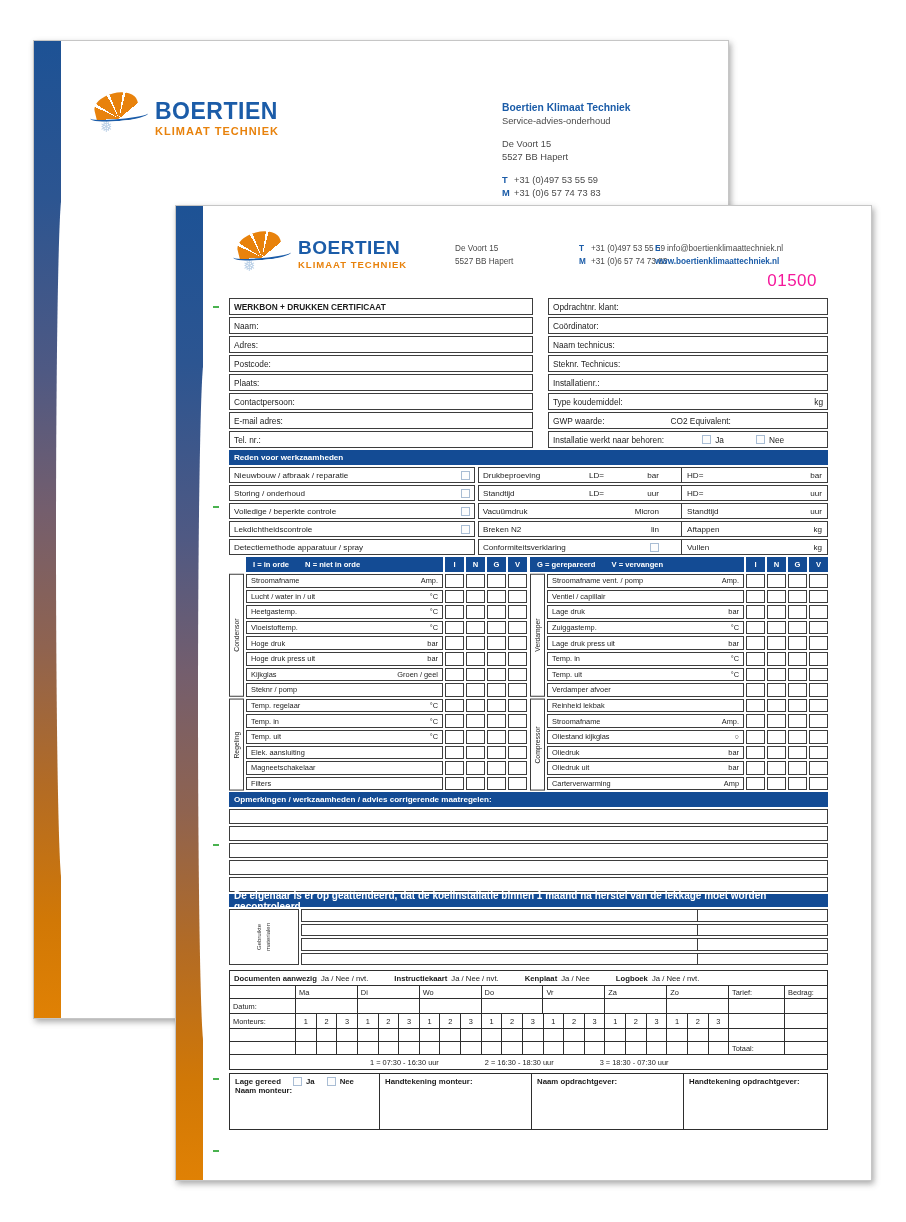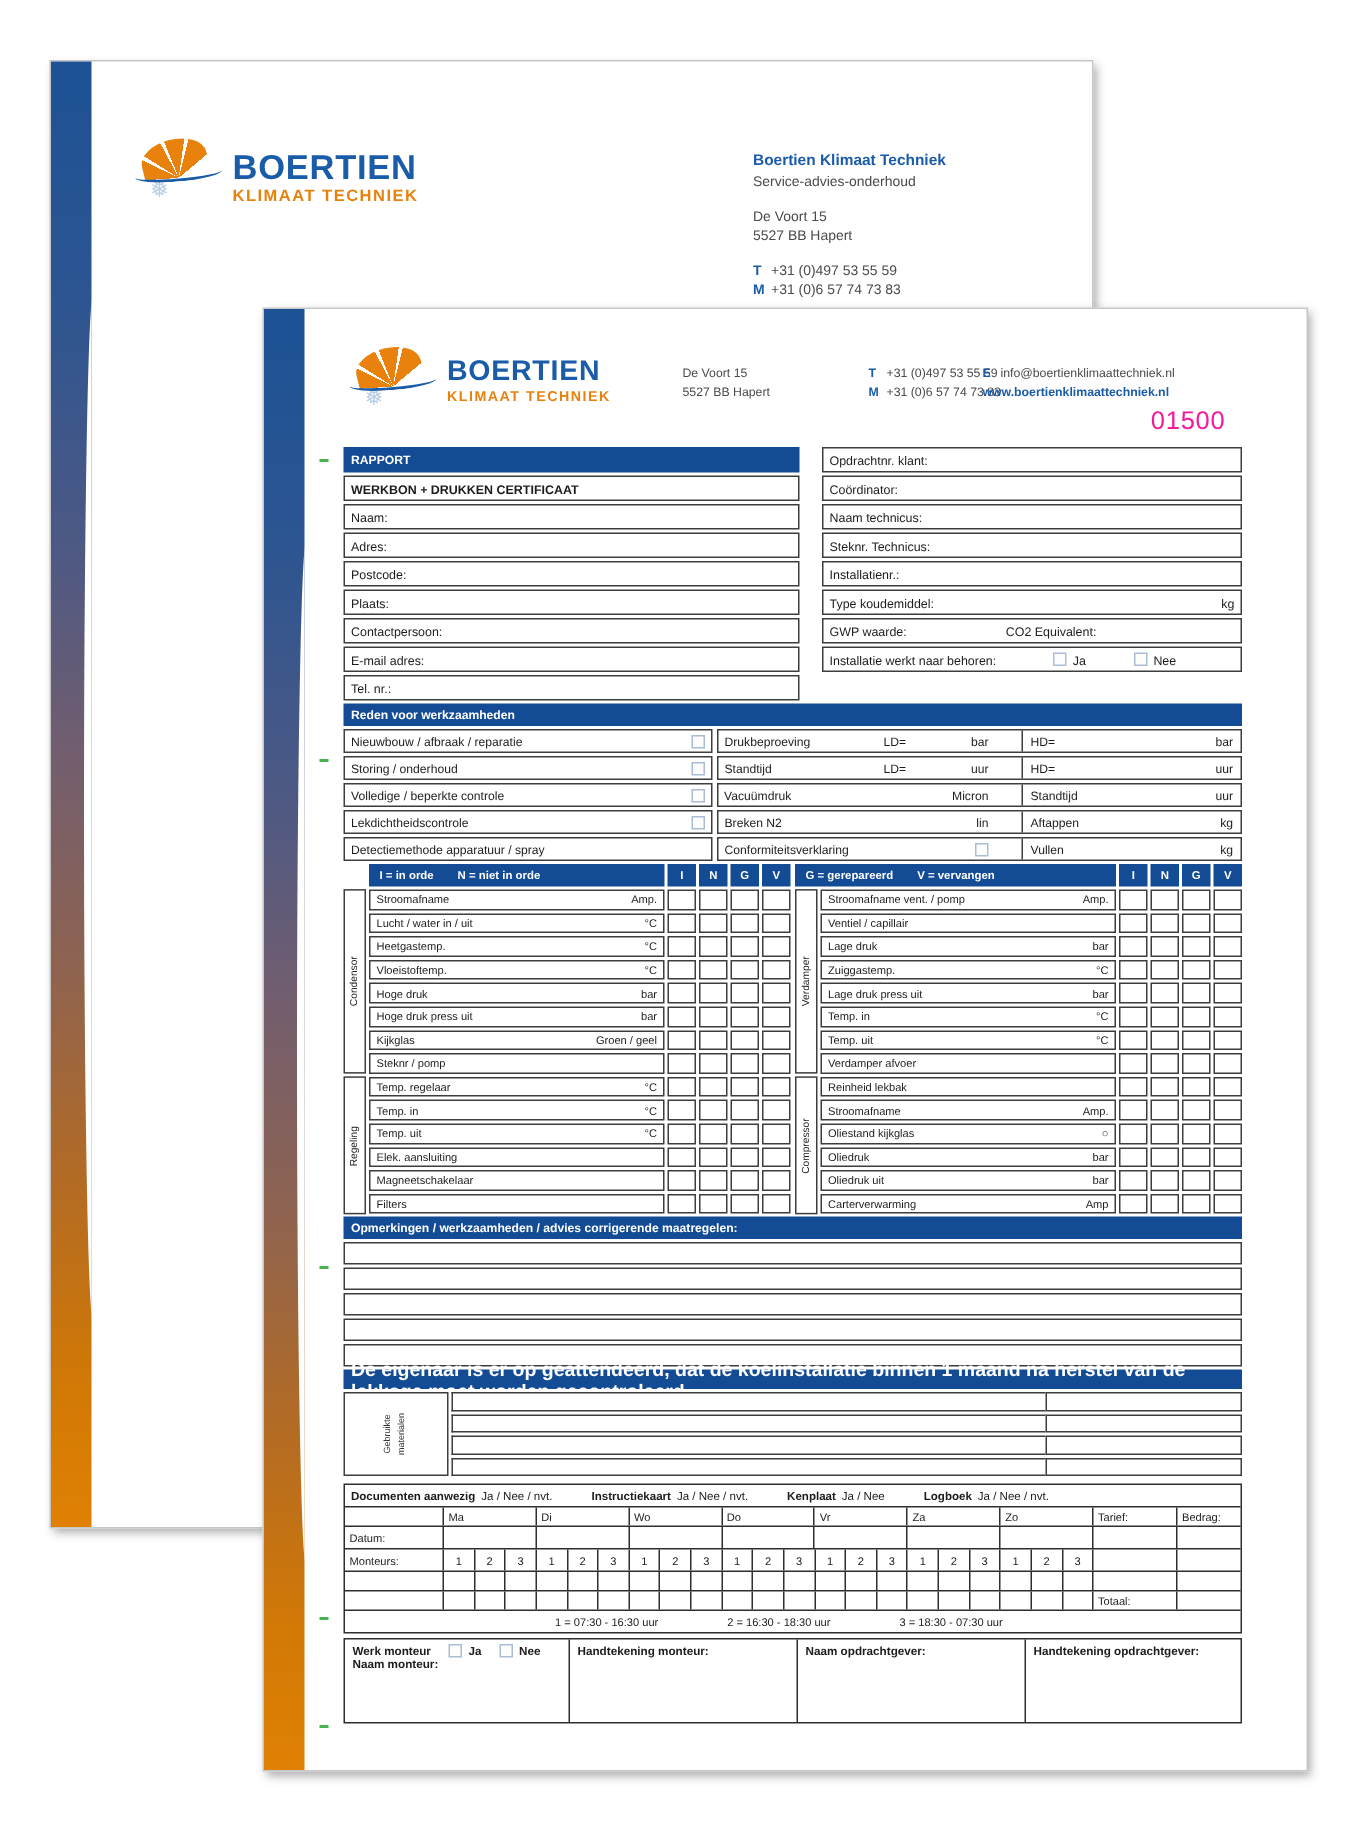--- a/index.html
+++ b/index.html
@@ -92,21 +92,21 @@
   .cgroup { display:flex; margin-bottom:2px; }
   .vlabel { width:15px; border:1px solid #3d3d3d; display:flex; align-items:center; justify-content:center;
             writing-mode:vertical-rl; transform:rotate(180deg); font-size:6.8px; color:#222; }
   .crows { flex:1; display:flex; flex-direction:column; gap:2px; margin-left:2px; }
   .crow { display:flex; height:13.6px; gap:2px; font-size:7.4px; flex:none; }
   .cname { flex:1; border:1px solid #3d3d3d; display:flex; align-items:center; padding:0 4px; min-width:0; }
   .cunit { margin-left:auto; padding-left:4px; }
   .cboxc { width:19px; border:1px solid #3d3d3d; }
 
   .oprow { height:15px; border:1px solid #3d3d3d; margin-bottom:2px; }
-  .bluebar.small { font-size:13px; height:13px; }
+  .bluebar.small { font-size:10px; height:13px; }
 
   .mat { display:flex; margin-bottom:5px; }
   .matlabel { width:70px; border:1px solid #3d3d3d; display:flex; align-items:center; justify-content:center; margin-right:2px; }
   .matlabel span { writing-mode:vertical-rl; transform:rotate(180deg); font-size:6px; line-height:1.5;
                    white-space:pre-line; text-align:center; color:#333; }
   .matrows { flex:1; display:flex; flex-direction:column; gap:2px; }
   .matrow { display:flex; height:12.5px; flex:none; }
   .matA { flex:1; border:1px solid #3d3d3d; border-right:none; }
   .matB { width:131px; border:1px solid #3d3d3d; }
 
@@ -199,23 +199,20 @@
         </div>
         <div class="fh-col fh-mail">
           <div><span class="blue-b">E</span><span>info@boertienklimaattechniek.nl</span></div>
           <div class="fh-web">www.boertienklimaattechniek.nl</div>
           <div class="fh-number">01500</div>
         </div>
       </div>
 
       <div class="sec1">
         <div class="col-l">
-          <div class="row hdr">
-              <div class="bluebar">RAPPORT</div>
-            </div>
           <div class="row bold">WERKBON + DRUKKEN CERTIFICAAT</div>
           <div class="row">Naam:</div>
           <div class="row">Adres:</div>
           <div class="row">Postcode:</div>
           <div class="row">Plaats:</div>
           <div class="row">Contactpersoon:</div>
           <div class="row">E-mail adres:</div>
           <div class="row">Tel. nr.:</div>
         </div>
         <div class="col-r">
@@ -847,21 +844,21 @@
 
         <span>1 = 07:30 - 16:30 uur</span>
             <span>2 = 16:30 - 18:30 uur</span>
             <span>3 = 18:30 - 07:30 uur</span>
           </div>
       </div>
 
       <div class="sig">
         <div class="sigc sig1">
           <div class="wline">
-            <span>Werk monteur</span>
+            <span>Lage gereed</span>
             <span class="cb"></span>
               <span>Ja</span>
             <span class="cb"></span>
               <span>Nee</span>
           </div>
           <div>Naam monteur:</div>
         </div>
         <div class="sigc sig2">Handtekening monteur:</div>
         <div class="sigc sig3">Naam opdrachtgever:</div>
         <div class="sigc">Handtekening opdrachtgever:</div>

